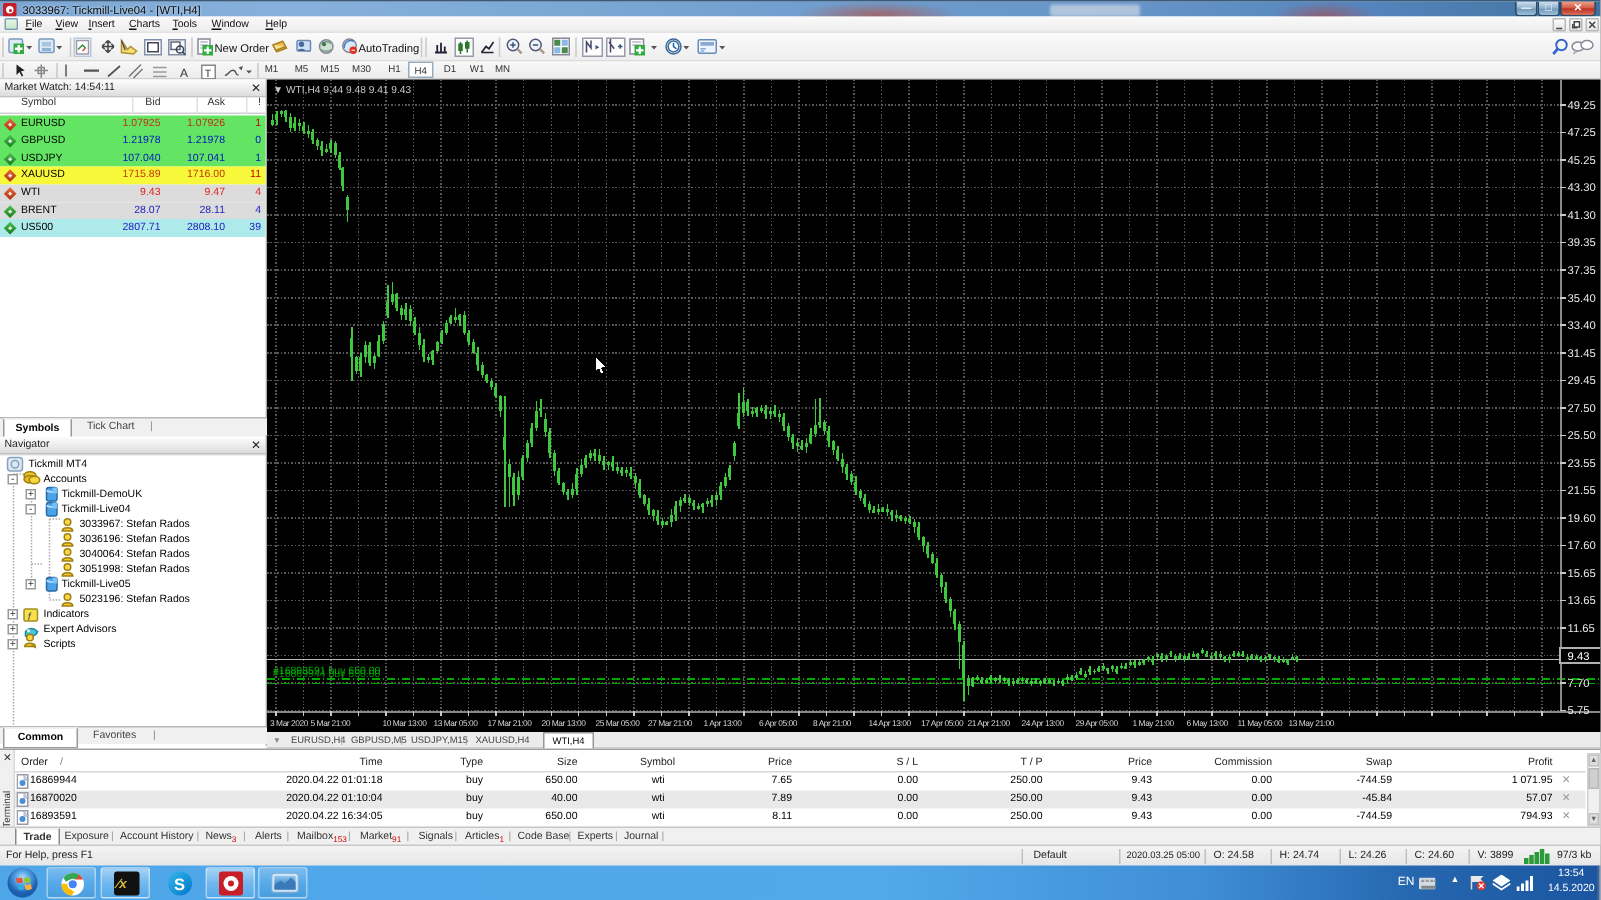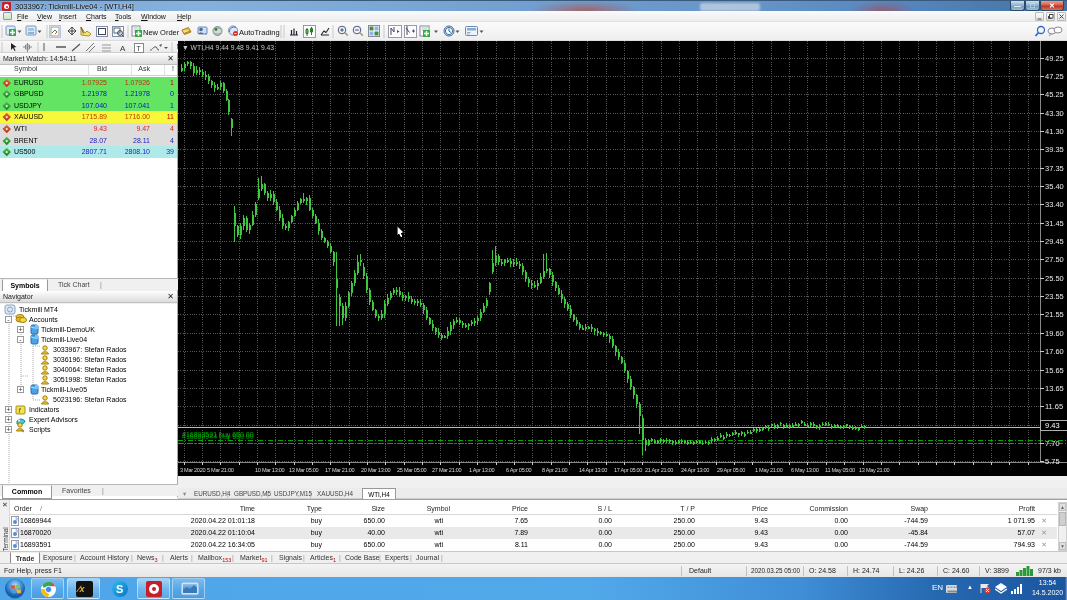--- a/index.html
+++ b/index.html
@@ -43,21 +43,21 @@
 .diag{background:linear-gradient(135deg,#4fc050,#1a7a20)}
 .dia:before{content:"";position:absolute;left:1.5px;top:1.5px;width:2.5px;height:2.5px;background:rgba(255,255,255,.85)}
 .ptabs{position:absolute;left:0;width:178px;height:12px;background:#f0f0f0;border-top:1px solid #b8b8b8;font-size:7px;color:#444}
 .ptab{position:absolute;top:0;line-height:12px}
 .ptabon{border:1px solid #999;border-top:1px solid #f0f0f0;background:#fff;color:#000;font-weight:bold;text-align:center}
 
 #navbody{position:absolute;left:0;top:251px;width:177px;height:220px;background:#fff}
 .nitem{position:absolute;font-size:7px;line-height:10px;color:#000;white-space:nowrap}
 .nexp{position:absolute;width:7px;height:7px;border:1px solid #999;background:#fff;font-size:7px;line-height:5px;text-align:center;color:#333}
 
-#chartwrap{left:178px;top:41px;width:889px;height:435px;background:#000}
+#chartwrap{left:178px;top:53px;width:889px;height:435px;background:#000}
 #charttabs{left:178px;top:488px;width:889px;height:11px;background:#ececec;border-bottom:1px solid #cfcfcf;font-size:6.3px;color:#444}
 .ctab{position:absolute;top:0;line-height:11px}
 .ctabon{border:1px solid #999;border-bottom:1px solid #fff;background:#fff;color:#000;text-align:center}
 
 #terminal{left:0;top:499px;width:1067px;height:64px;background:#fff;border-top:1px solid #a0a0a0}
 #termhdr{position:absolute;left:10px;top:2px;width:1047px;height:13px;border-bottom:1px solid #d8d8d8;font-size:7px;color:#222}
 .th{position:absolute;top:0;line-height:13px}
 .trow{position:absolute;left:10px;width:1047px;height:12px;font-size:7px;line-height:12px;color:#000}
 .td{position:absolute;top:0;text-align:right}
 #termtabs{position:absolute;left:0;top:51px;width:1067px;height:13px;background:#f0f0f0;border-top:1px solid #c8c8c8;font-size:7px;color:#333}

